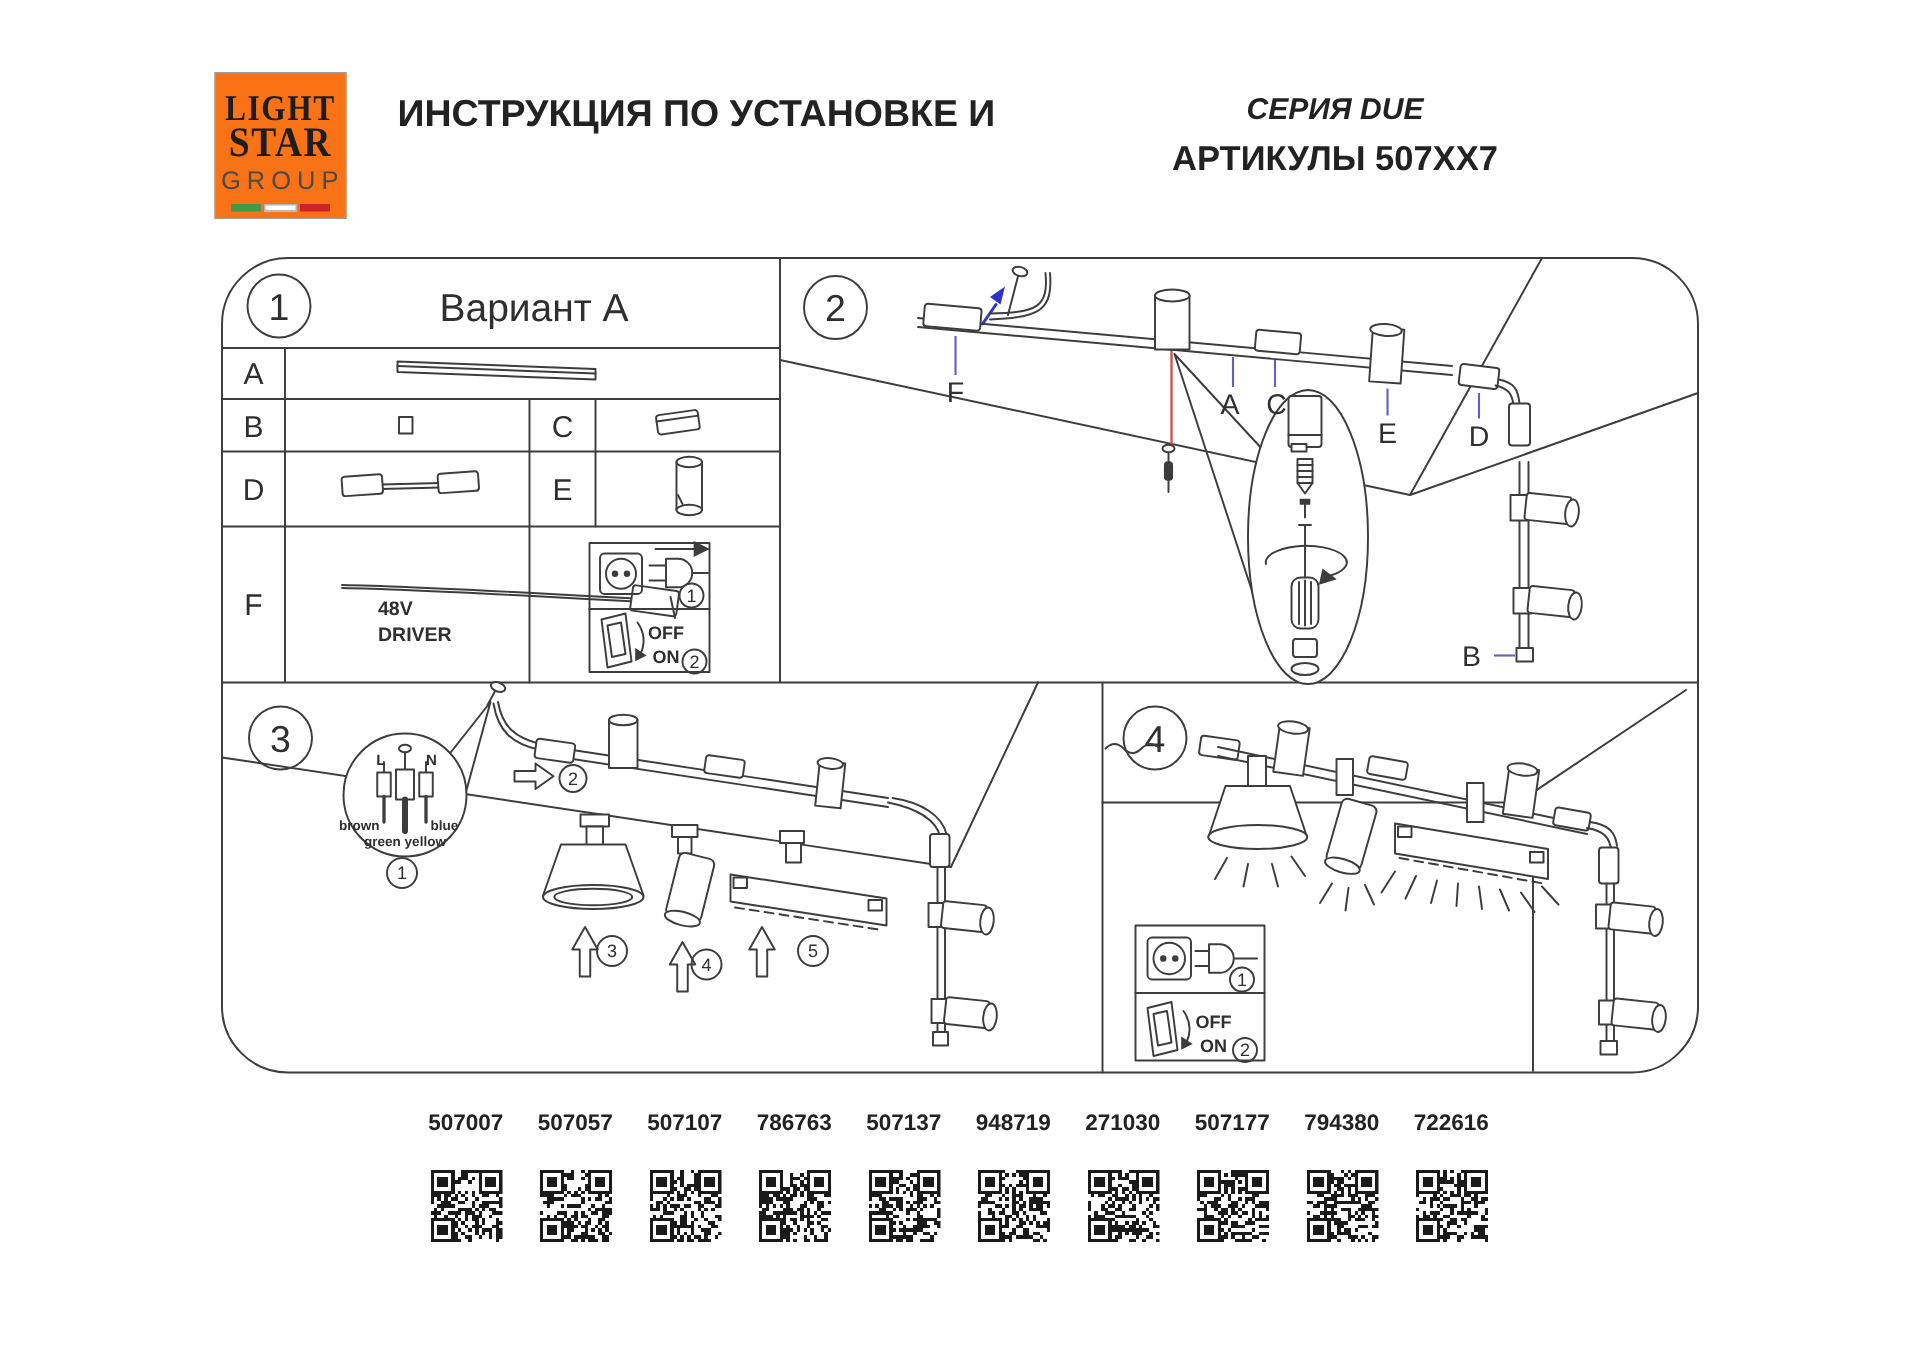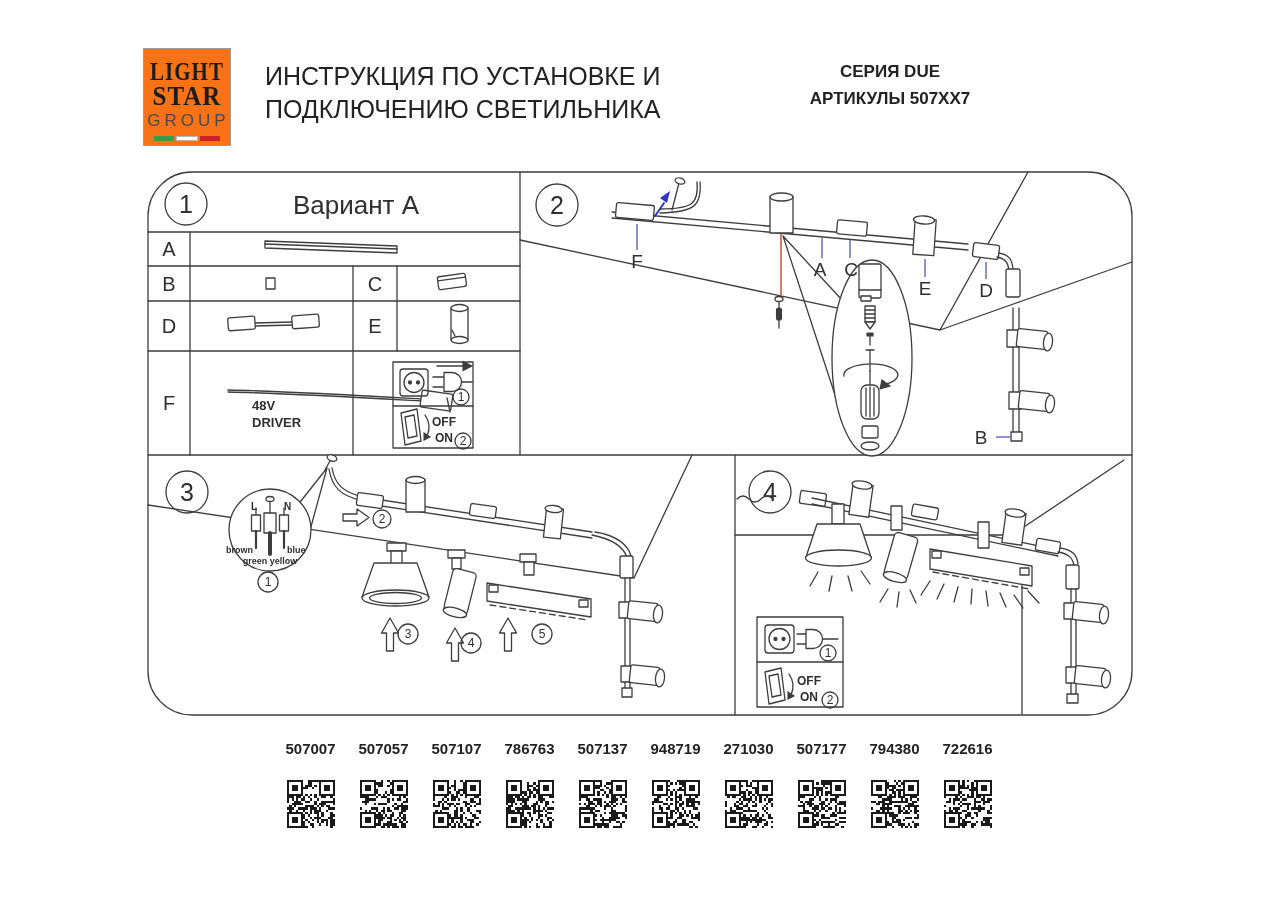--- a/index.html
+++ b/index.html
@@ -9,24 +9,24 @@
   .logo{position:absolute;left:143px;top:48px;width:86px;height:96px;border:1px solid #9a9a9a;background:#f97316;text-align:center;}
   .logo .l1{font-family:"Liberation Serif",serif;font-weight:bold;font-size:21px;letter-spacing:1px;margin-top:12px;line-height:22px;color:#1d1d1d;transform:scaleY(1.15);}
   .logo .l2{font-family:"Liberation Serif",serif;font-weight:bold;font-size:25px;letter-spacing:1px;line-height:25px;color:#1d1d1d;transform:scaleY(1.12);}
   .logo .l3{font-size:17px;letter-spacing:4px;color:#4a4a4a;margin-top:3px;margin-left:3px;}
   .flag{margin-top:5px;display:flex;justify-content:center;gap:2px;}
   .flag span{width:20px;height:5px;display:inline-block;}
   .flag .fg{background:#3f9948;}
   .flag .fw{background:#fff;border:1px solid #b5b5b5;height:3px;}
   .flag .fr{background:#cc2229;}
 
-  .title{position:absolute;left:265px;top:60px;font-size:25px;font-weight:normal;color:#222;line-height:33px;}
+  .title{position:absolute;left:265px;top:60px;font-size:25px;font-weight:bold;color:#222;line-height:33px;}
   .series{position:absolute;left:770px;top:62px;width:240px;text-align:center;}
-  .series .s1{font-size:17px;font-weight:bold;color:#222;}
-  .series .s2{font-size:17px;font-weight:bold;color:#222;margin-top:7px;}
+  .series .s1{font-size:20px;font-weight:bold;color:#222;font-style:italic;}
+  .series .s2{font-size:23px;font-weight:bold;color:#222;margin-top:7px;}
 
   
   .diagram{position:absolute;left:0;top:0;}
   .diagram path,.diagram line,.diagram rect,.diagram circle,.diagram ellipse,.diagram polygon,.diagram polyline{vector-effect:non-scaling-stroke;}
   .st{stroke:#3d3d3d;stroke-width:1.3;fill:none;stroke-linecap:round;stroke-linejoin:round;}
   .stw{stroke:#3d3d3d;stroke-width:1.3;fill:#fff;stroke-linejoin:round;}
   .stf{stroke:#3d3d3d;stroke-width:1.1;fill:#3d3d3d;}
   .blue{stroke:#6060bf;stroke-width:1.4;fill:none;}
   .bluef{fill:#2d35c9;stroke:none;}
   .bluest{stroke:#2d35c9;stroke-width:2;fill:none;stroke-linecap:round;}
@@ -57,21 +57,20 @@
   <div class="l3">GROUP</div>
   <div class="flag">
       <span class="fg"></span>
       <span class="fw"></span>
       <span class="fr"></span>
     </div>
 </div>
 
 <div class="title">
   <div>ИНСТРУКЦИЯ ПО УСТАНОВКЕ И</div>
-  <div>ПОДКЛЮЧЕНИЮ СВЕТИЛЬНИКА</div>
 </div>
 
 <div class="series">
   <div class="s1">СЕРИЯ DUE</div>
   <div class="s2">АРТИКУЛЫ 507XX7</div>
 </div>
 
 <svg class="diagram" width="1280" height="905" viewBox="0 0 1280 905">
 
   <g>

